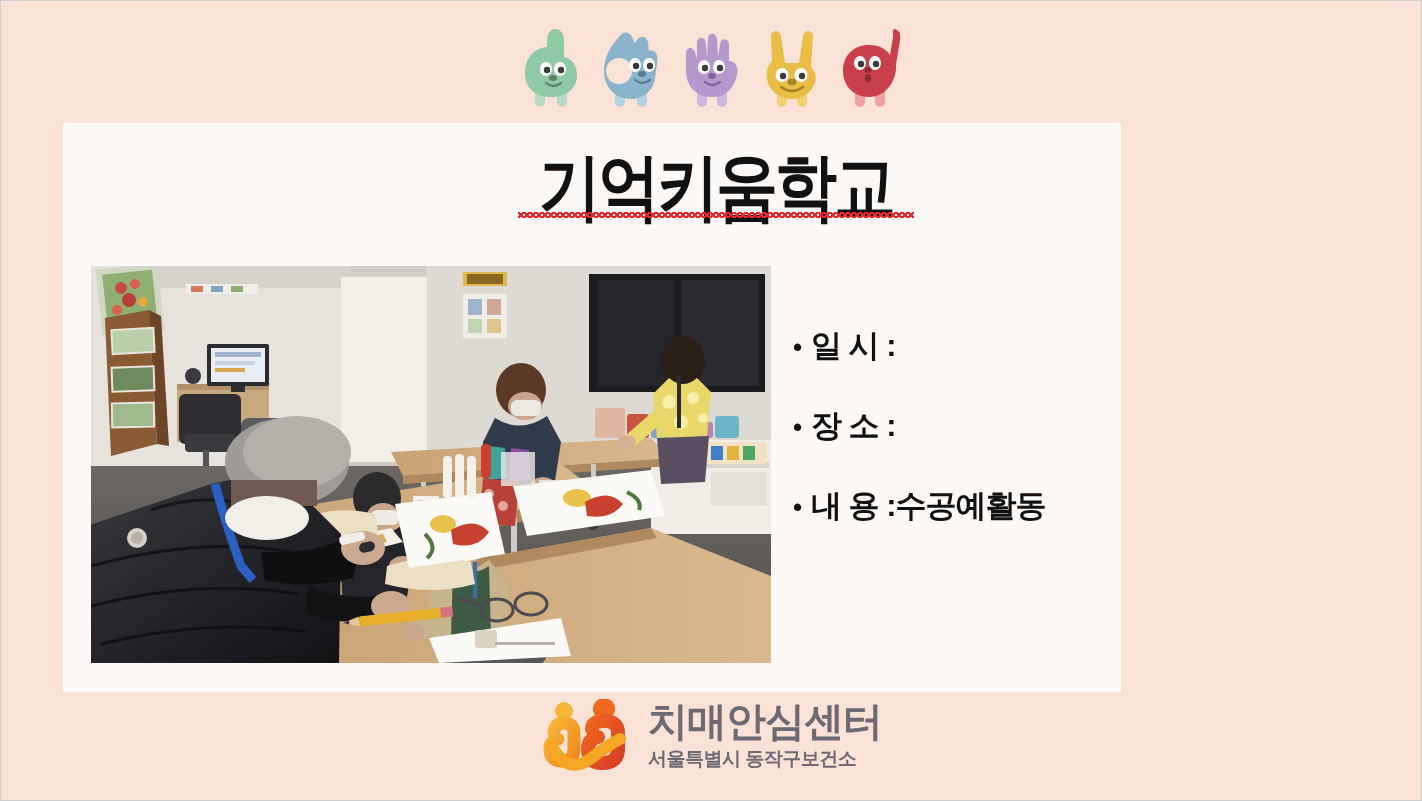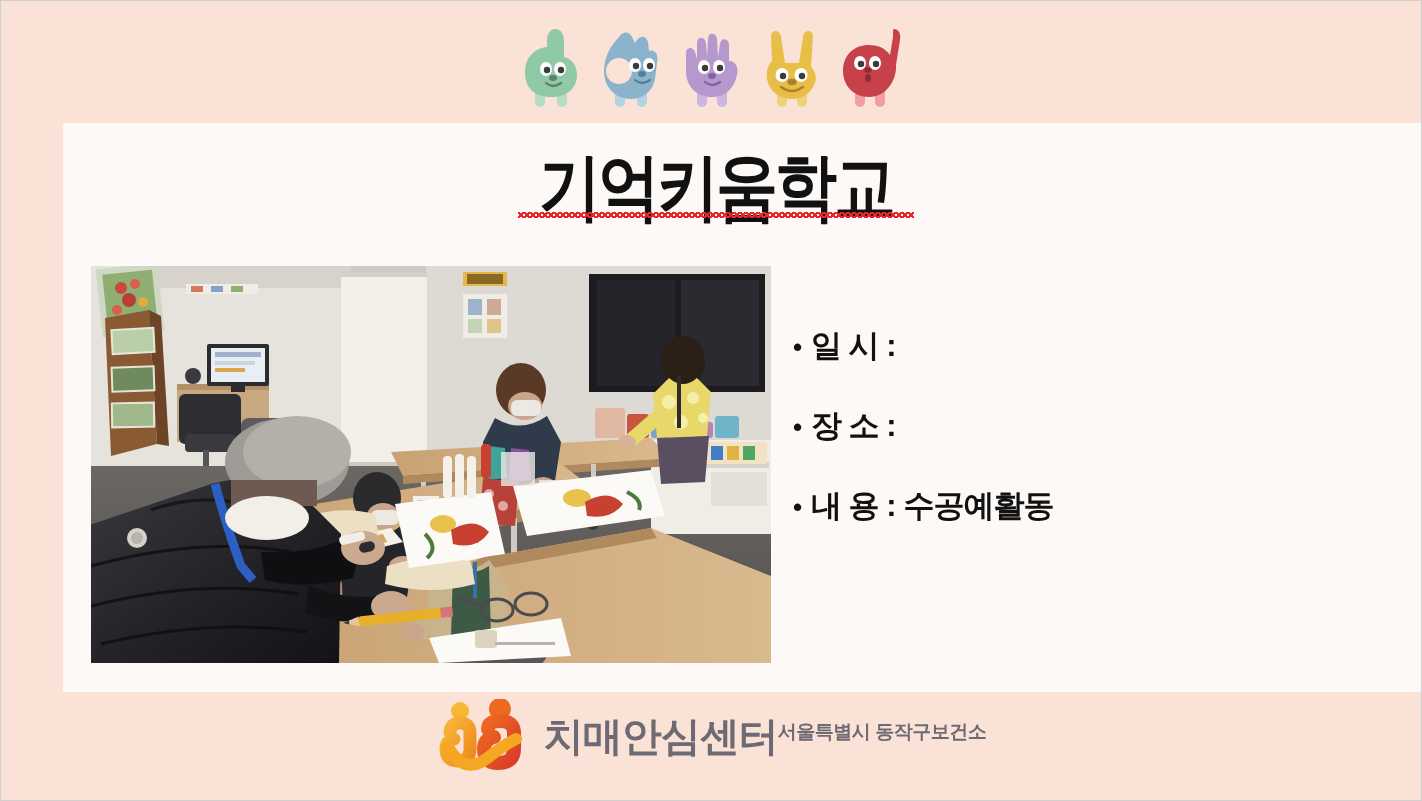--- a/index.html
+++ b/index.html
@@ -37,21 +37,21 @@
     width: 66px;
     height: 90px;
   }
   .mascot svg { display: block; width: 100%; height: 100%; }
 
   
   .card {
     position: absolute;
     left: 62px;
     top: 122px;
-    width: 1358px;
+    width: 1058px;
     height: 569px;
     background: #fdf9f6;
   }
 
   
   .title-wrap {
     position: absolute;
     left: 0;
     top: 22px;
     width: 1306px;
@@ -111,21 +111,21 @@
     letter-spacing: -1px;
     white-space: nowrap;
   }
   .bullet-dot {
     width: 18px;
     flex: 0 0 18px;
     font-size: 26px;
     line-height: 1;
     color: #111111;
   }
-  .bullet-label { margin-right: 8px; }
+  .bullet-label { margin-right: 0; }
   .bullet-value { position: relative; }
   .bullet-value.squiggled::after {
     content: "";
     position: absolute;
     left: 0;
     right: 18px;
     bottom: -2px;
     height: 5px;
     background-image:
       linear-gradient(45deg, transparent 40%, #e8262d 40%, #e8262d 60%, transparent 60%),
@@ -140,21 +140,21 @@
     left: 0;
     top: 698px;
     width: 1422px;
     display: flex;
     justify-content: center;
     align-items: center;
     gap: 14px;
   }
   .logo-mark { width: 92px; height: 74px; flex: 0 0 92px; }
   .logo-mark svg { display: block; width: 100%; height: 100%; }
-  .logo-text { display: flex; flex-direction: row; }
+  .logo-text { display: flex; flex-direction: column; }
   .logo-main {
     font-size: 40px;
     font-weight: 700;
     color: #6e6a73;
     letter-spacing: -1px;
     line-height: 1.05;
   }
   .logo-sub {
     font-size: 19px;
     font-weight: 700;

